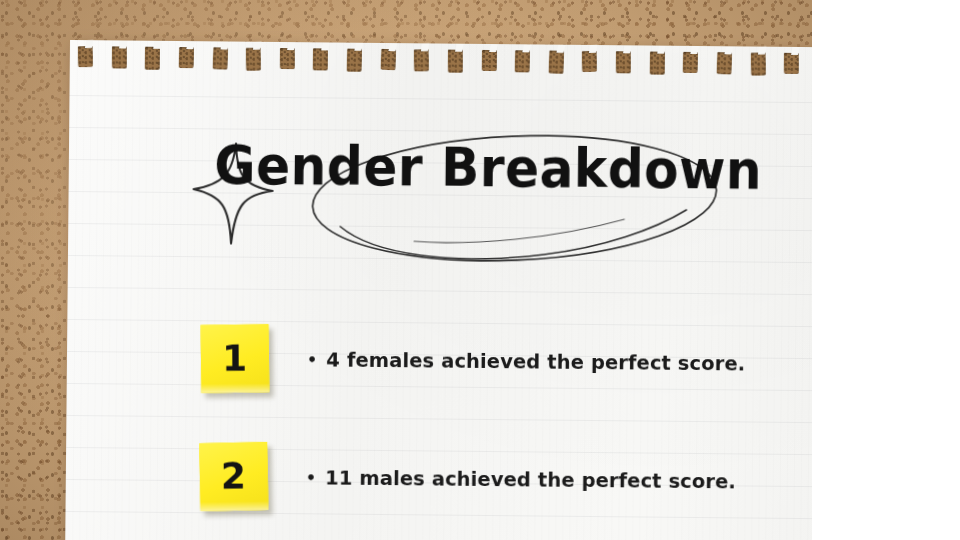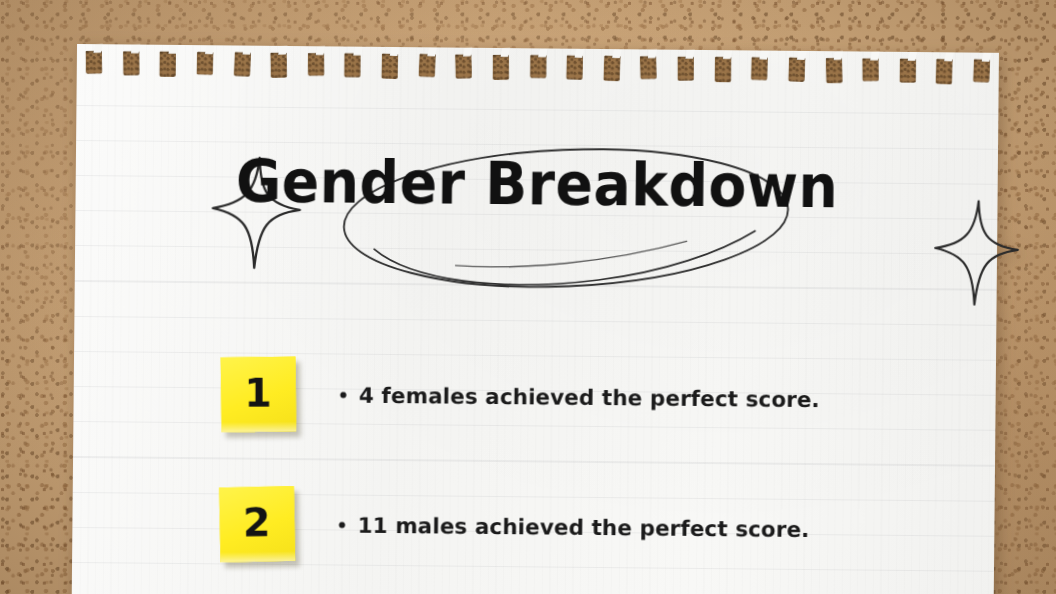--- a/index.html
+++ b/index.html
@@ -3,21 +3,21 @@
 <meta charset="utf-8">
 <title>Gender Breakdown</title>
 <style>
   html, body {
     margin: 0;
     padding: 0;
     background: #ffffff;
   }
   #slide {
     position: relative;
-    width: 960px;
+    width: 812px;
     height: 540px;
     overflow: hidden;
     font-family: "Liberation Sans", sans-serif;
   }
 
   
   .cork {
     position: absolute;
     inset: 0;
     background-color: #c9a478;

